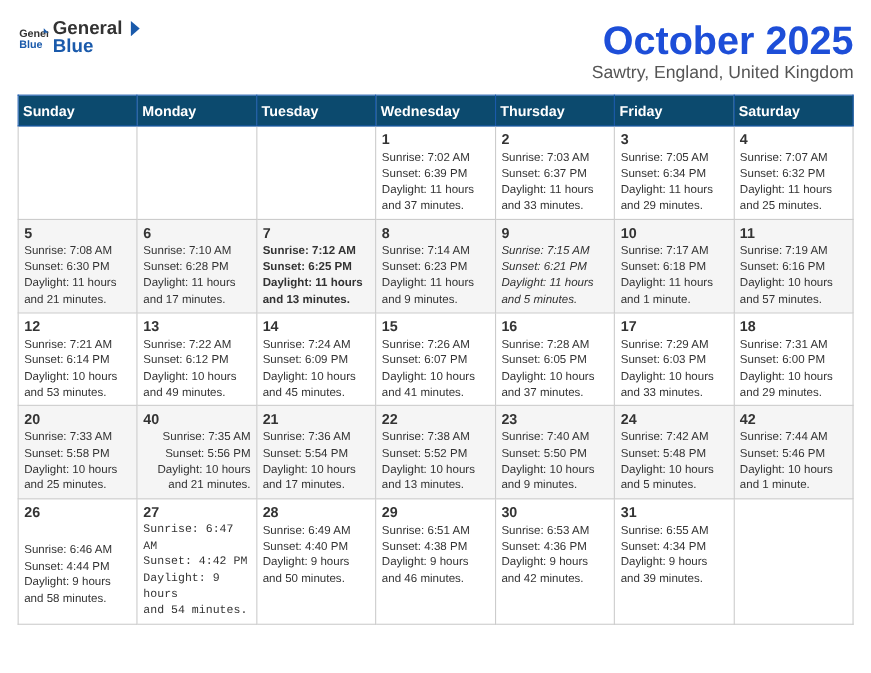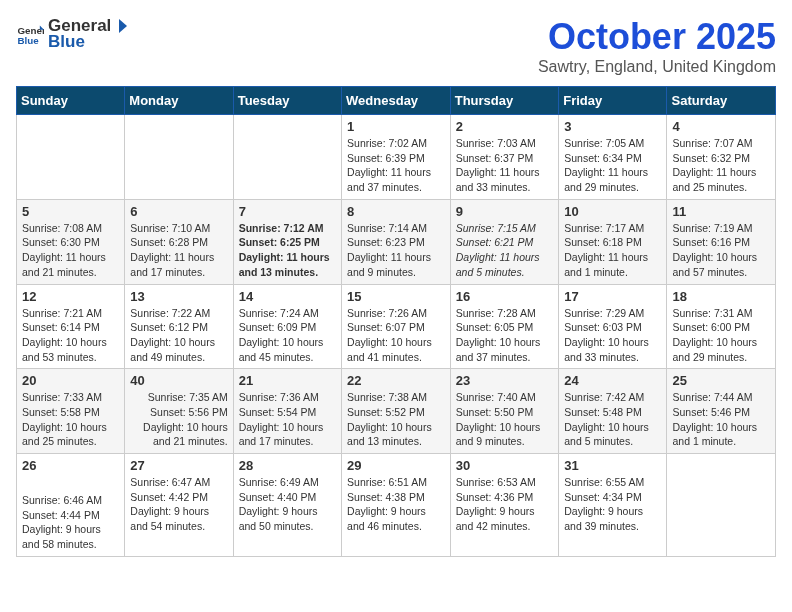--- a/index.html
+++ b/index.html
@@ -292,38 +292,38 @@
 and 9 minutes.</div>
           </td>
           <td>
             <div class="day-number">24</div>
             <div class="day-info" style="white-space: pre-line;">Sunrise: 7:42 AM
 Sunset: 5:48 PM
 Daylight: 10 hours
 and 5 minutes.</div>
           </td>
           <td>
-            <div class="day-number">25</div>
+            <div class="day-number">42</div>
             <div class="day-info" style="white-space: pre-line;">Sunrise: 7:44 AM
 Sunset: 5:46 PM
 Daylight: 10 hours
 and 1 minute.</div>
           </td>
         </tr>
         <tr>
           <td>
             <div class="day-number">26</div>
             <div class="day-info" style="white-space: pre-line; margin-top: 20px;">Sunrise: 6:46 AM
 Sunset: 4:44 PM
 Daylight: 9 hours
 and 58 minutes.</div>
           </td>
           <td>
             <div class="day-number">27</div>
-            <div class="day-info" style="white-space: pre-line;">Sunrise: 6:47 AM
+            <div class="day-info" style="white-space: pre-line; font-family: Liberation Mono, monospace;">Sunrise: 6:47 AM
 Sunset: 4:42 PM
 Daylight: 9 hours
 and 54 minutes.</div>
           </td>
           <td>
             <div class="day-number">28</div>
             <div class="day-info" style="white-space: pre-line;">Sunrise: 6:49 AM
 Sunset: 4:40 PM
 Daylight: 9 hours
 and 50 minutes.</div>

